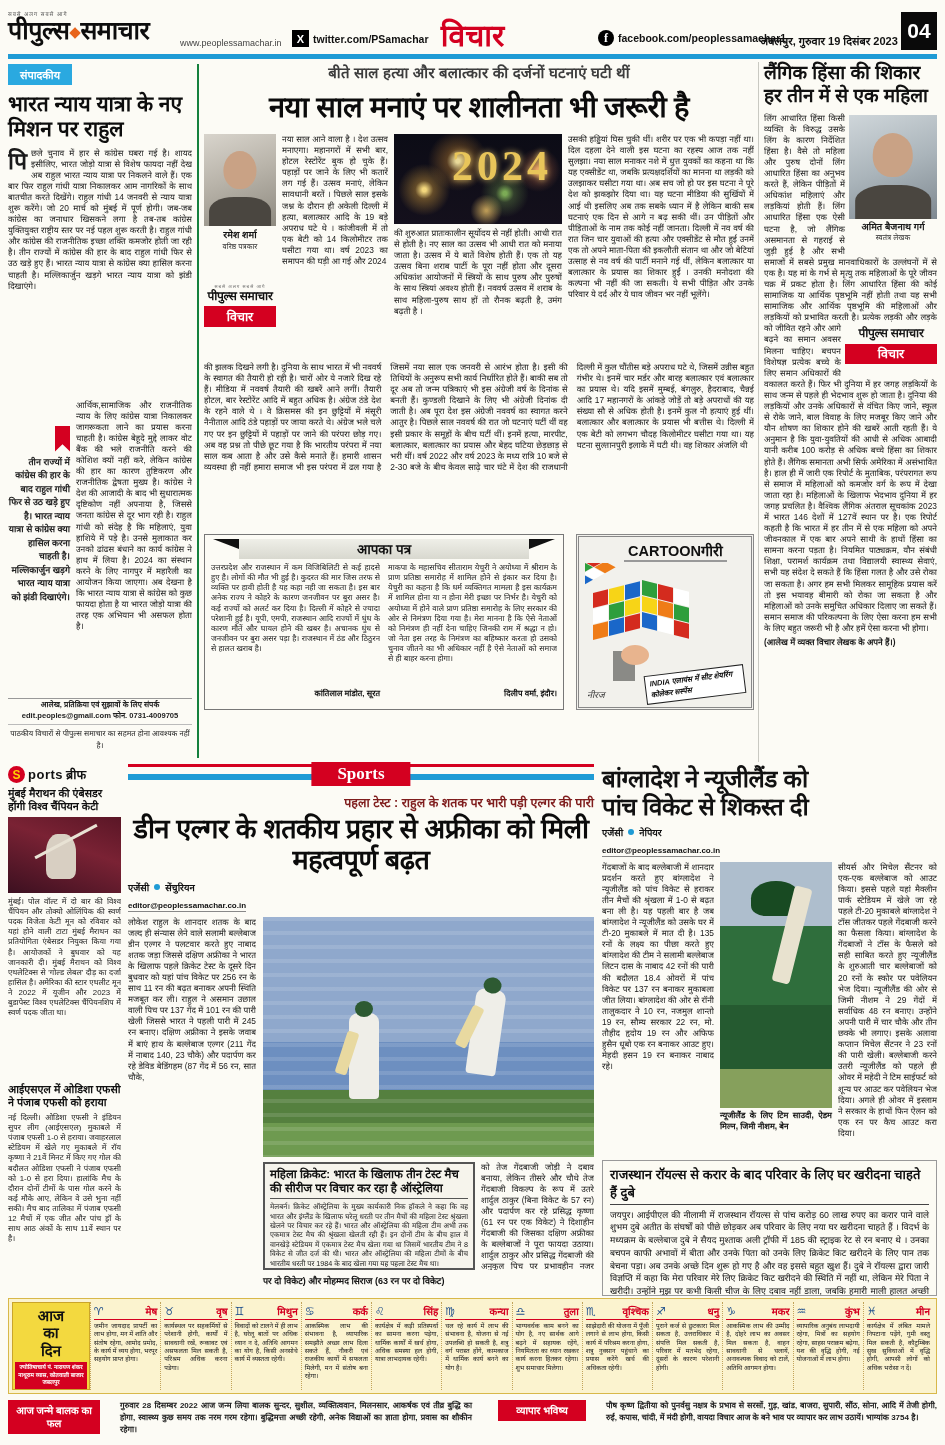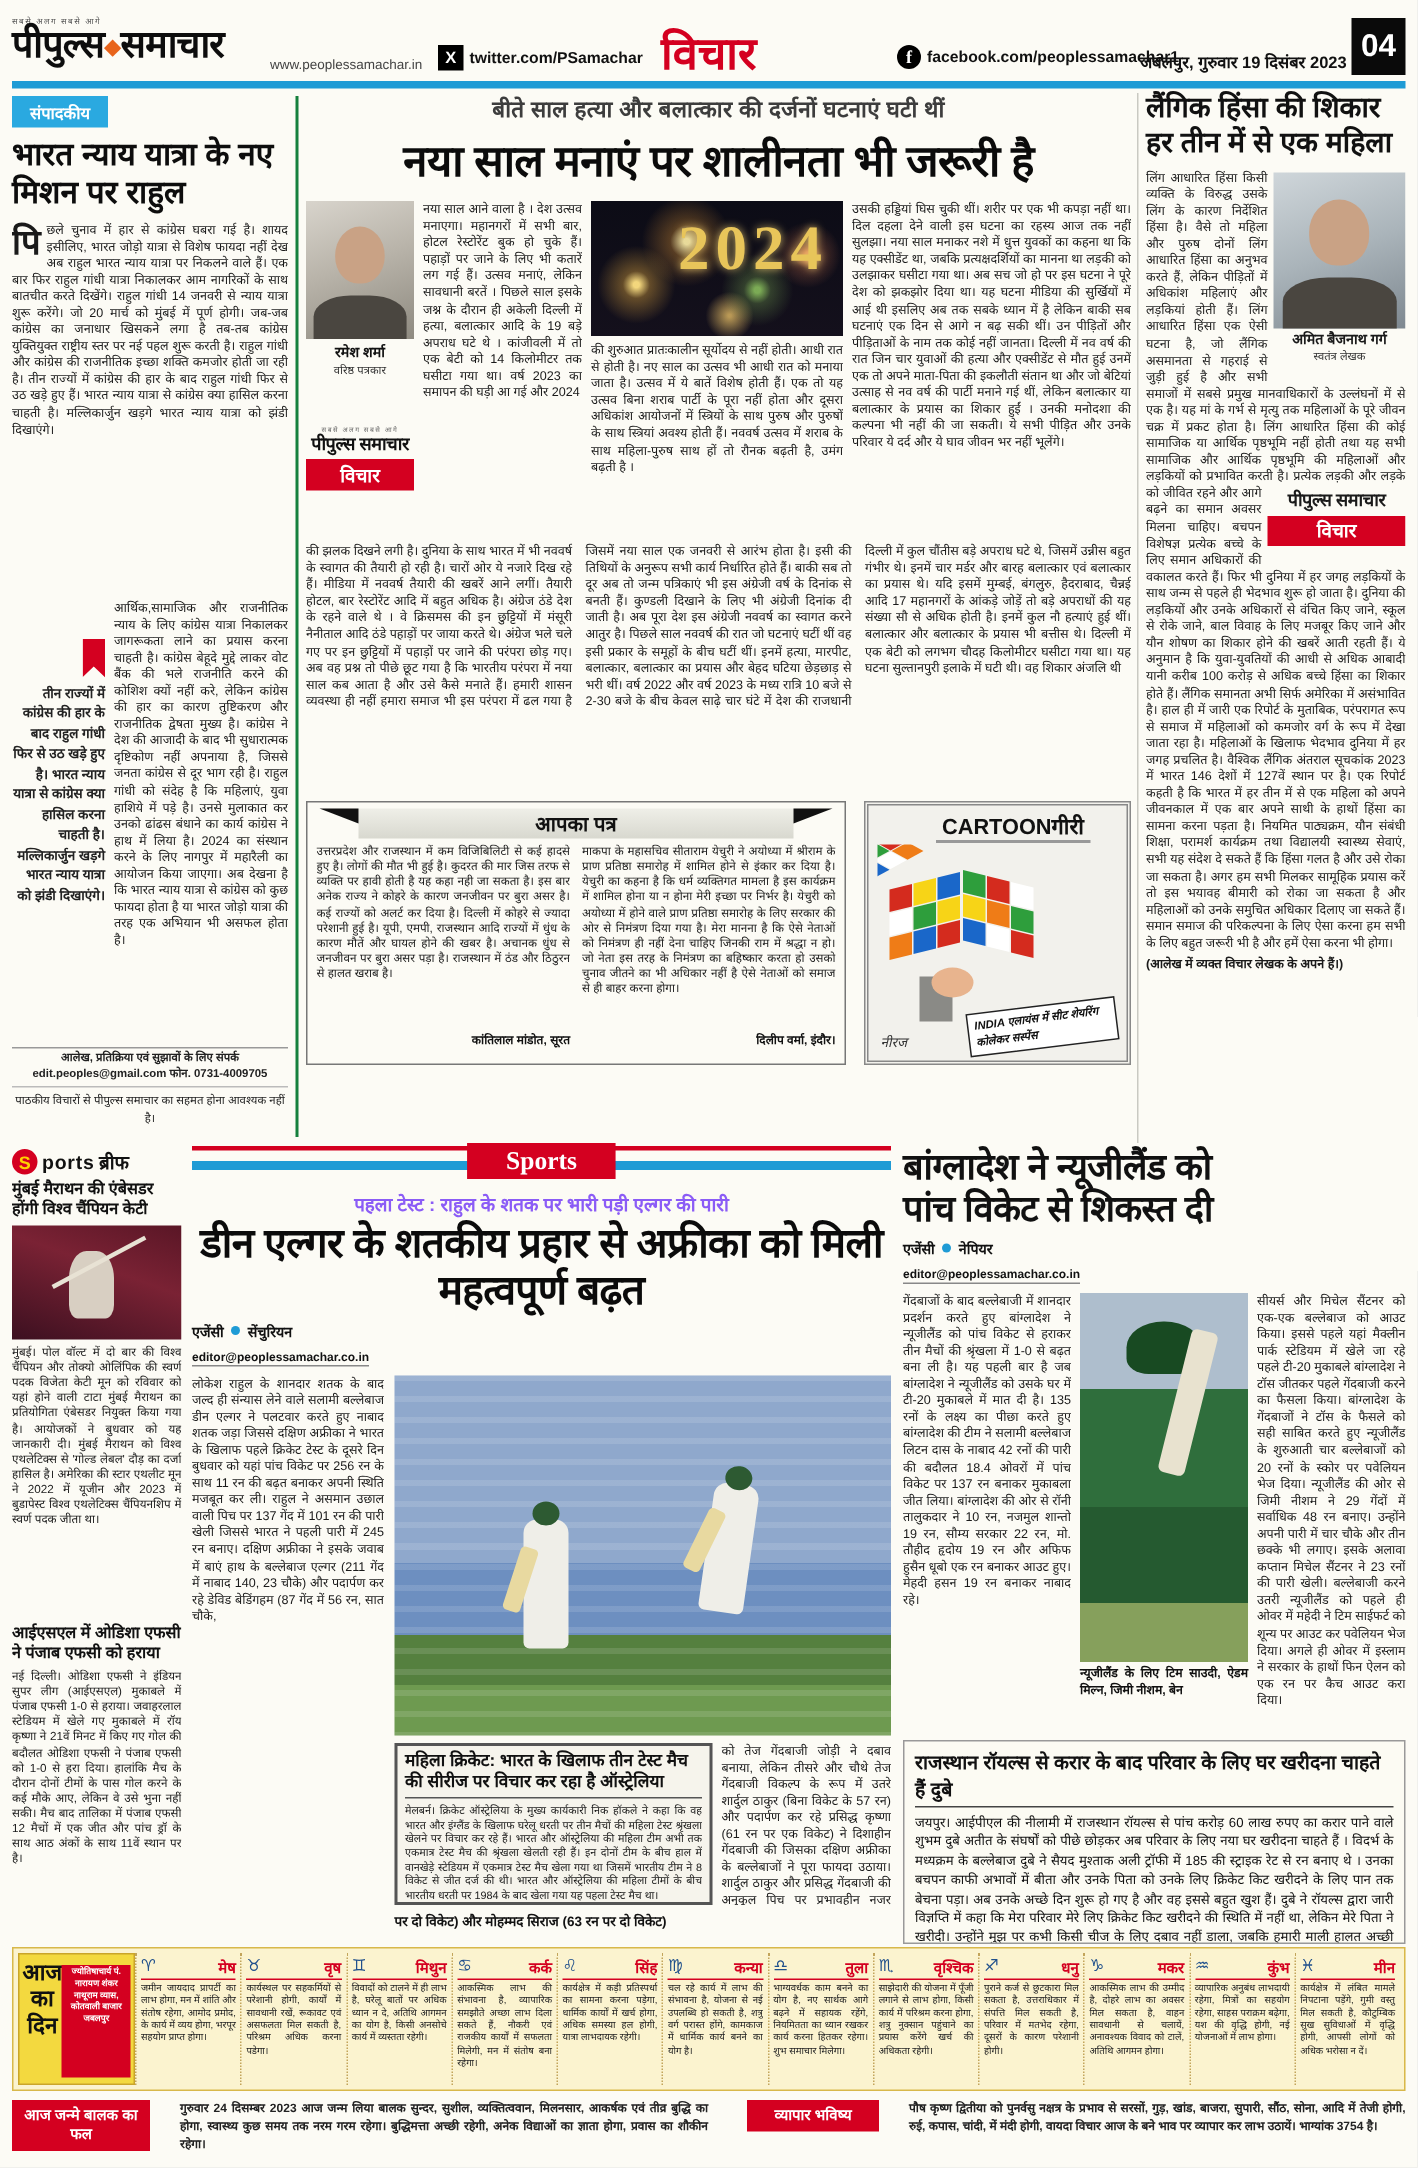--- a/index.html
+++ b/index.html
@@ -80,21 +80,21 @@
       font-family:"Liberation Serif",serif;font-size:17px;font-weight:bold;padding:2px 26px}
   .brief-hdr{display:flex;align-items:center;gap:3px;font-weight:bold}
   .s-badge{width:17px;height:17px;border-radius:50%;background:#d40020;color:#ffd200;display:flex;align-items:center;
       justify-content:center;font-size:12px;font-weight:bold}
   .brief-hdr .lat{font-size:13px;letter-spacing:.5px}
   .brief-hdr .hin{font-size:12.5px}
   .brief-h{font-size:10.8px;font-weight:bold;line-height:1.25;margin:4px 0 3px}
   .athlete-photo{background:linear-gradient(200deg,#5a1626 0%,#7a2234 40%,#3c1020 100%);position:relative;overflow:hidden}
   .athlete-photo:before{content:"";position:absolute;left:34%;top:22%;width:26%;height:60%;background:#d8cfc2;border-radius:40% 40% 20% 20%}
   .athlete-photo:after{content:"";position:absolute;left:20%;top:30%;width:62%;height:4%;background:#e8e2d4;transform:rotate(-28deg)}
-  .sp-kicker{color:#8b5cf6;font-size:12.5px;font-weight:bold;text-align:center}
+  .sp-kicker{color:#7f1d1d;font-size:12.5px;font-weight:bold;text-align:right}
   .sp-head{font-size:27px;font-weight:bold;line-height:1.14;text-align:center;letter-spacing:-.4px;color:#0b0b0b;margin-top:3px}
   .byline{font-size:9.5px;font-weight:bold;display:flex;align-items:center;gap:5px}
   .byline .dot{width:6px;height:6px;border-radius:50%;background:#1f9bd5;display:inline-block}
   .email{font-size:8px;font-weight:bold;border-bottom:1px solid #888;display:inline-block;padding-bottom:1px;margin-top:2px}
   .cricket-photo{background:
       repeating-linear-gradient(180deg,rgba(255,255,255,.12) 0 4px,transparent 4px 14px),
       linear-gradient(#8fa8cc 0 52%,#6d8fc0 52% 72%,#55803f 72% 86%,#6e9a50 86%);
       position:relative;overflow:hidden}
   .bman{position:absolute;width:30px;height:86px;background:#efeee8;border-radius:9px 9px 4px 4px}
   .bman:before{content:"";position:absolute;left:50%;top:-12px;width:18px;height:16px;transform:translateX(-50%);
@@ -107,21 +107,21 @@
   .bd-photo:after{content:"";position:absolute;left:56%;top:10%;width:16%;height:40%;background:#e8e2cf;transform:rotate(14deg);border-radius:4px}
   .caption{font-size:8.2px;font-weight:bold;line-height:1.35;margin-top:2px;text-align:justify}
   .women-box{border:2px solid #555;background:#f6f4ec;padding:3px 5px}
   .women-h{font-size:11.5px;font-weight:bold;line-height:1.3;border-bottom:1.5px solid #555;padding-bottom:2px;margin-bottom:3px}
   .dube-box{border:1px solid #999;padding:4px 7px;background:#fcfbf3}
   .dube-h{font-size:13px;font-weight:bold;border-bottom:1.5px solid #444;padding-bottom:3px;margin-bottom:4px}
   .dube-b{font-size:8.8px;line-height:1.45;text-align:justify}
   
   .astro{background:#fbf3cf;border:1px solid #d8b84a;display:flex;padding:3px}
   .astro-title{width:78px;flex:none;background:#f3d93f;border:1px solid #caa52a;text-align:center;
-      font-weight:bold;display:flex;flex-direction:row;justify-content:space-between;padding:4px 2px 4px}
+      font-weight:bold;display:flex;flex-direction:column;justify-content:space-between;padding:4px 2px 4px}
   .astro-title .ln{font-size:15px;line-height:1.15}
   .astro-red{background:#d40020;color:#fff;font-size:5.8px;font-weight:bold;line-height:1.35;padding:2px 1px;margin-top:3px}
   .sign-cell{flex:1;border-left:1px dotted #c2a45a;padding:2px 3px;overflow:hidden}
   .sign-hd{display:flex;align-items:center;justify-content:space-between;border-bottom:1.5px solid #d40020;padding-bottom:1px;margin-bottom:2px}
   .sign-ic{font-size:11px;color:#20508c;line-height:1}
   .sign-nm{color:#d40020;font-weight:bold;font-size:10px}
   .sign-tx{font-size:6.4px;line-height:1.3;text-align:justify;color:#222}
   .fore-row{display:flex;gap:20px;align-items:flex-start}
   .fore-label{background:#d40020;color:#fff;font-size:10px;font-weight:bold;text-align:center;
       padding:4px 6px;line-height:1.3;flex:none}
@@ -442,18 +442,18 @@
       <div class="sign-hd">
           <span class="sign-ic">♓</span>
           <span class="sign-nm">मीन</span>
         </div>
       <div class="sign-tx">कार्यक्षेत्र में लंबित मामले निपटाना पड़ेंगे, गुमी वस्तु मिल सकती है, कौटुम्बिक सुख सुविधाओं में वृद्धि होगी, आपसी लोगों को अधिक भरोसा न दें।</div>
     </div>
   </div>
 
   <div class="abs fore-row" style="left:8px;top:1400px;width:929px">
     <div class="fore-label" style="width:92px">आज जन्मे बालक का फल</div>
-    <div class="fore-txt" style="width:352px">गुरुवार 24 दिसम्बर 2023 आज जन्म लिया बालक सुन्दर, सुशील, व्यक्तित्ववान, मिलनसार, आकर्षक एवं तीव्र बुद्धि का होगा, स्वास्थ्य कुछ समय तक नरम गरम रहेगा। बुद्धिमत्ता अच्छी रहेगी, अनेक विद्याओं का ज्ञाता होगा, प्रवास का शौकीन रहेगा।</div>
+    <div class="fore-txt" style="width:352px">गुरुवार 28 दिसम्बर 2022 आज जन्म लिया बालक सुन्दर, सुशील, व्यक्तित्ववान, मिलनसार, आकर्षक एवं तीव्र बुद्धि का होगा, स्वास्थ्य कुछ समय तक नरम गरम रहेगा। बुद्धिमत्ता अच्छी रहेगी, अनेक विद्याओं का ज्ञाता होगा, प्रवास का शौकीन रहेगा।</div>
     <div class="fore-label" style="width:88px;margin-left:6px">व्यापार भविष्य</div>
     <div class="fore-txt" style="flex:1">पौष कृष्ण द्वितीया को पुनर्वसु नक्षत्र के प्रभाव से सरसों, गुड़, खांड, बाजरा, सुपारी, सौंठ, सोना, आदि में तेजी होगी, रुई, कपास, चांदी, में मंदी होगी, वायदा विचार आज के बने भाव पर व्यापार कर लाभ उठायें। भाग्यांक 3754 है।</div>
   </div>
 
 </div>
 
 </body></html>

